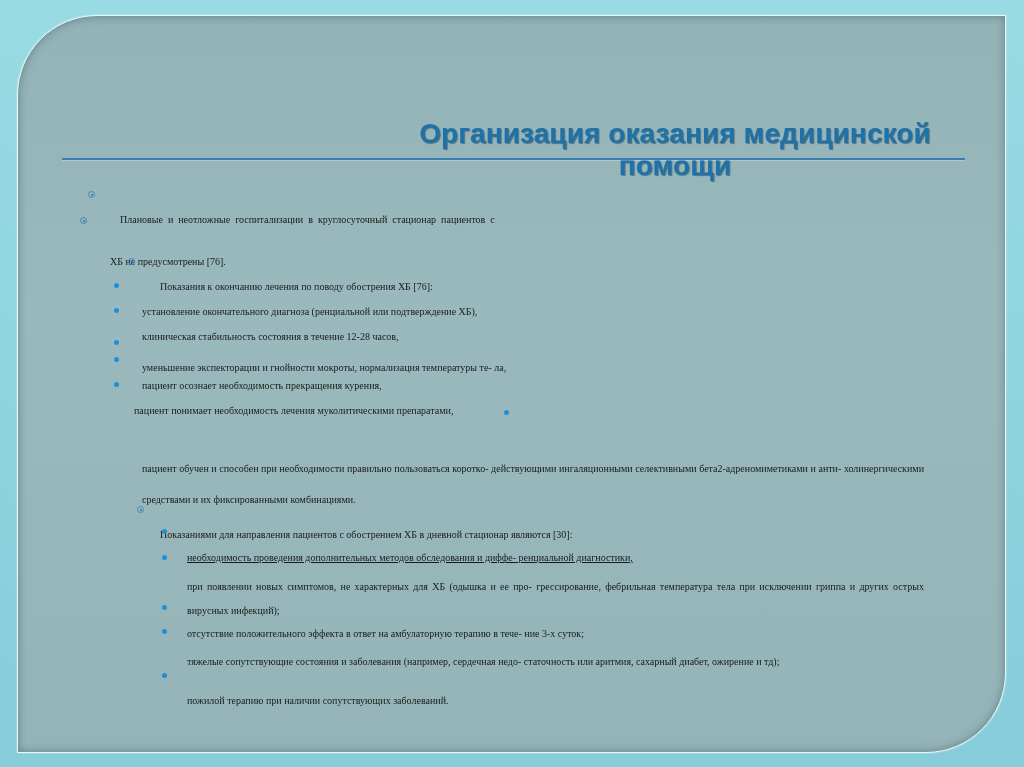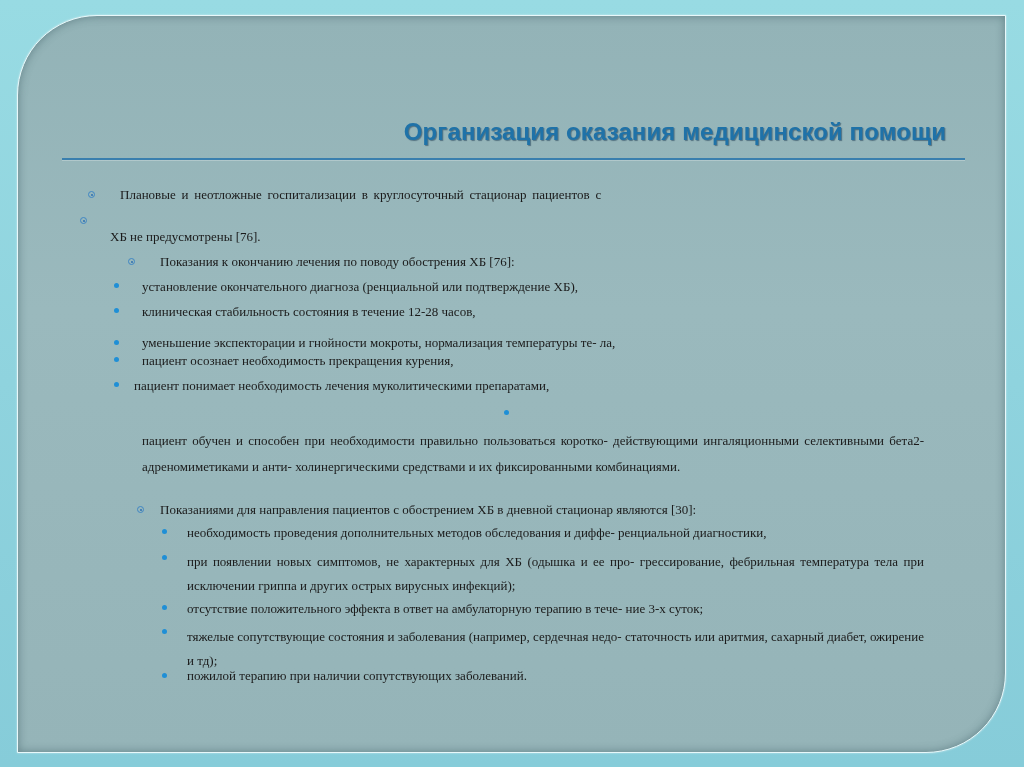--- a/index.html
+++ b/index.html
@@ -17,37 +17,38 @@
       border-radius: 80px 0 80px 0;
       box-shadow: inset 0 0 10px rgba(40,70,80,0.45), 0 0 2px rgba(255,255,255,0.6);
       box-sizing: border-box;
     }
     .title {
       position: absolute;
       left: 380px; top: 118px; width: 590px;
       text-align: center;
       font-family: "Liberation Sans", "DejaVu Sans", sans-serif;
       font-weight: bold;
-      font-size: 24px;
+      font-size: 28px;
       color: #1f72a8;
       text-shadow: 1px 1px 1px rgba(0,30,60,0.45);
       letter-spacing: 0.1px;
     }
     .title-rule {
       position: absolute;
       left: 62px; top: 158px; width: 903px; height: 2px;
       background: #3a7fae;
       box-shadow: 0 1px 0 rgba(255,255,255,0.25);
     }
     .line {
       position: absolute;
-      font-size: 13px;
+      font-size: 10px;
       color: #1a1a1a;
       white-space: nowrap;
       line-height: 16px;
+      margin-top: 25px;
     }
     .justify {
       white-space: normal;
       text-align: justify;
       text-align-last: left;
     }
     .bullet-ring {
       position: absolute;
       width: 7px; height: 7px;
       border: 1px solid #3f86c4;
@@ -91,27 +92,27 @@
 <span class="bullet-dot" style="left:114px; top:340px;"></span>
 <div class="line" style="left:142px; top:335px;">уменьшение экспекторации и гнойности мокроты, нормализация температуры те- ла,</div>
 
 <span class="bullet-dot" style="left:114px; top:357px;"></span>
 <div class="line" style="left:142px; top:353px;">пациент осознает необходимость прекращения курения,</div>
 
 <span class="bullet-dot" style="left:114px; top:382px;"></span>
 <div class="line" style="left:134px; top:378px;">пациент понимает необходимость лечения муколитическими препаратами,</div>
 
 <span class="bullet-dot" style="left:504px; top:410px;"></span>
-<div class="line justify" style="left:142px; top:428px; width:782px; line-height:26px;">пациент обучен и способен при необходимости правильно пользоваться коротко- действующими ингаляционными селективными бета2-адреномиметиками и анти- холинергическими средствами и их фиксированными комбинациями.</div>
+<div class="line justify" style="left:142px; top:428px; width:782px; line-height:31px;">пациент обучен и способен при необходимости правильно пользоваться коротко- действующими ингаляционными селективными бета2-адреномиметиками и анти- холинергическими средствами и их фиксированными комбинациями.</div>
 
 <span class="bullet-ring" style="left:137px; top:506px;"></span>
 <div class="line" style="left:160px; top:502px;">Показаниями для направления пациентов с обострением ХБ в дневной стационар являются [30]:</div>
 
 <span class="bullet-dot" style="left:162px; top:529px;"></span>
-<div class="line" style="left:187px; top:525px;">необходимость проведения дополнительных методов обследования и диффе- ренциальной диагностики,</div>
+<div class="line" style="left:187px; top:525px;text-decoration:underline;">необходимость проведения дополнительных методов обследования и диффе- ренциальной диагностики,</div>
 
 <span class="bullet-dot" style="left:162px; top:555px;"></span>
 <div class="line justify" style="left:187px; top:550px; width:737px; line-height:24px;">при появлении новых симптомов, не характерных для ХБ (одышка и ее про- грессирование, фебрильная температура тела при исключении гриппа и других острых вирусных инфекций);</div>
 
 <span class="bullet-dot" style="left:162px; top:605px;"></span>
 <div class="line" style="left:187px; top:601px;text-align:right;">отсутствие положительного эффекта в ответ на амбулаторную терапию в тече- ние 3-х суток;</div>
 
 <span class="bullet-dot" style="left:162px; top:629px;"></span>
 <div class="line justify" style="left:187px; top:625px; width:737px; line-height:24px;">тяжелые сопутствующие состояния и заболевания (например, сердечная недо- статочность или аритмия, сахарный диабет, ожирение и тд);</div>
 

